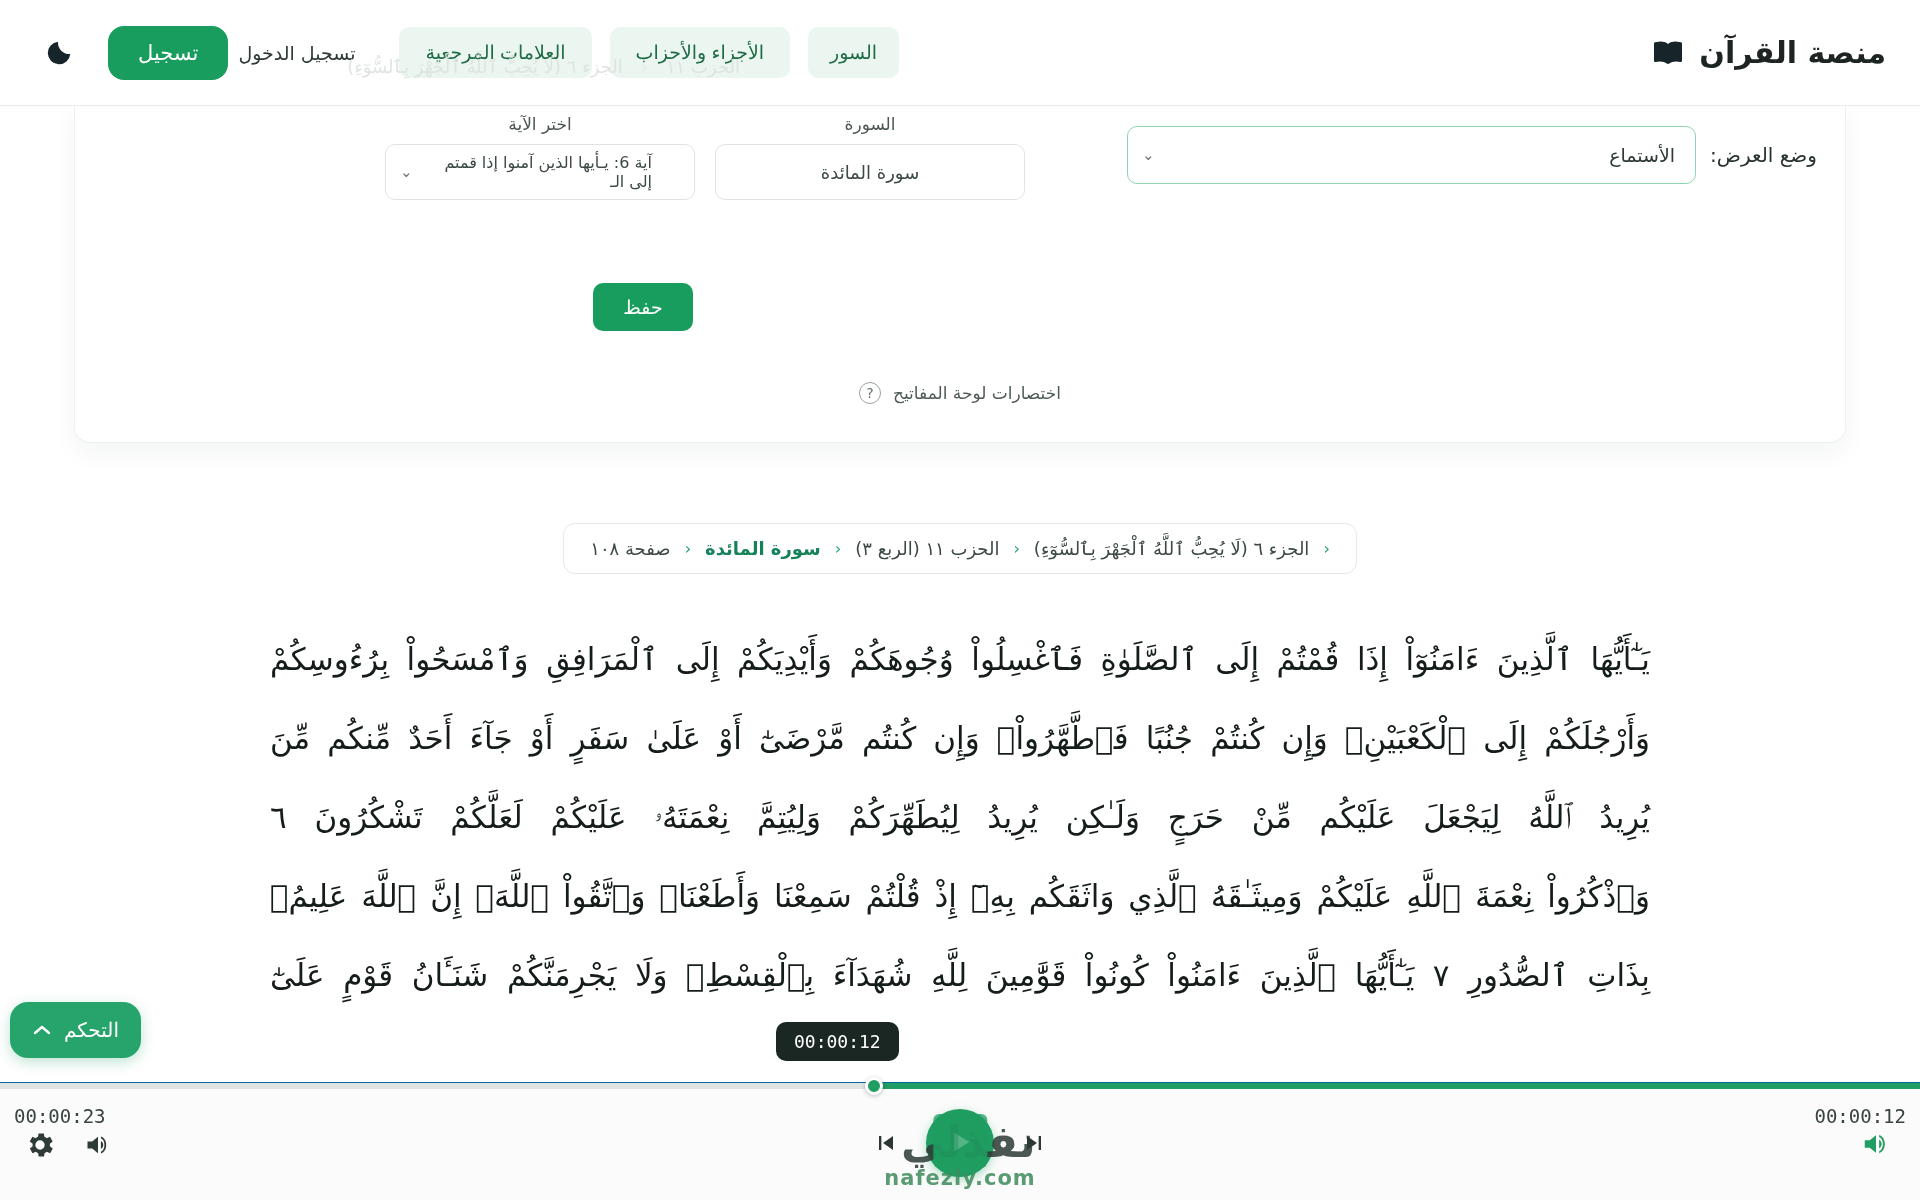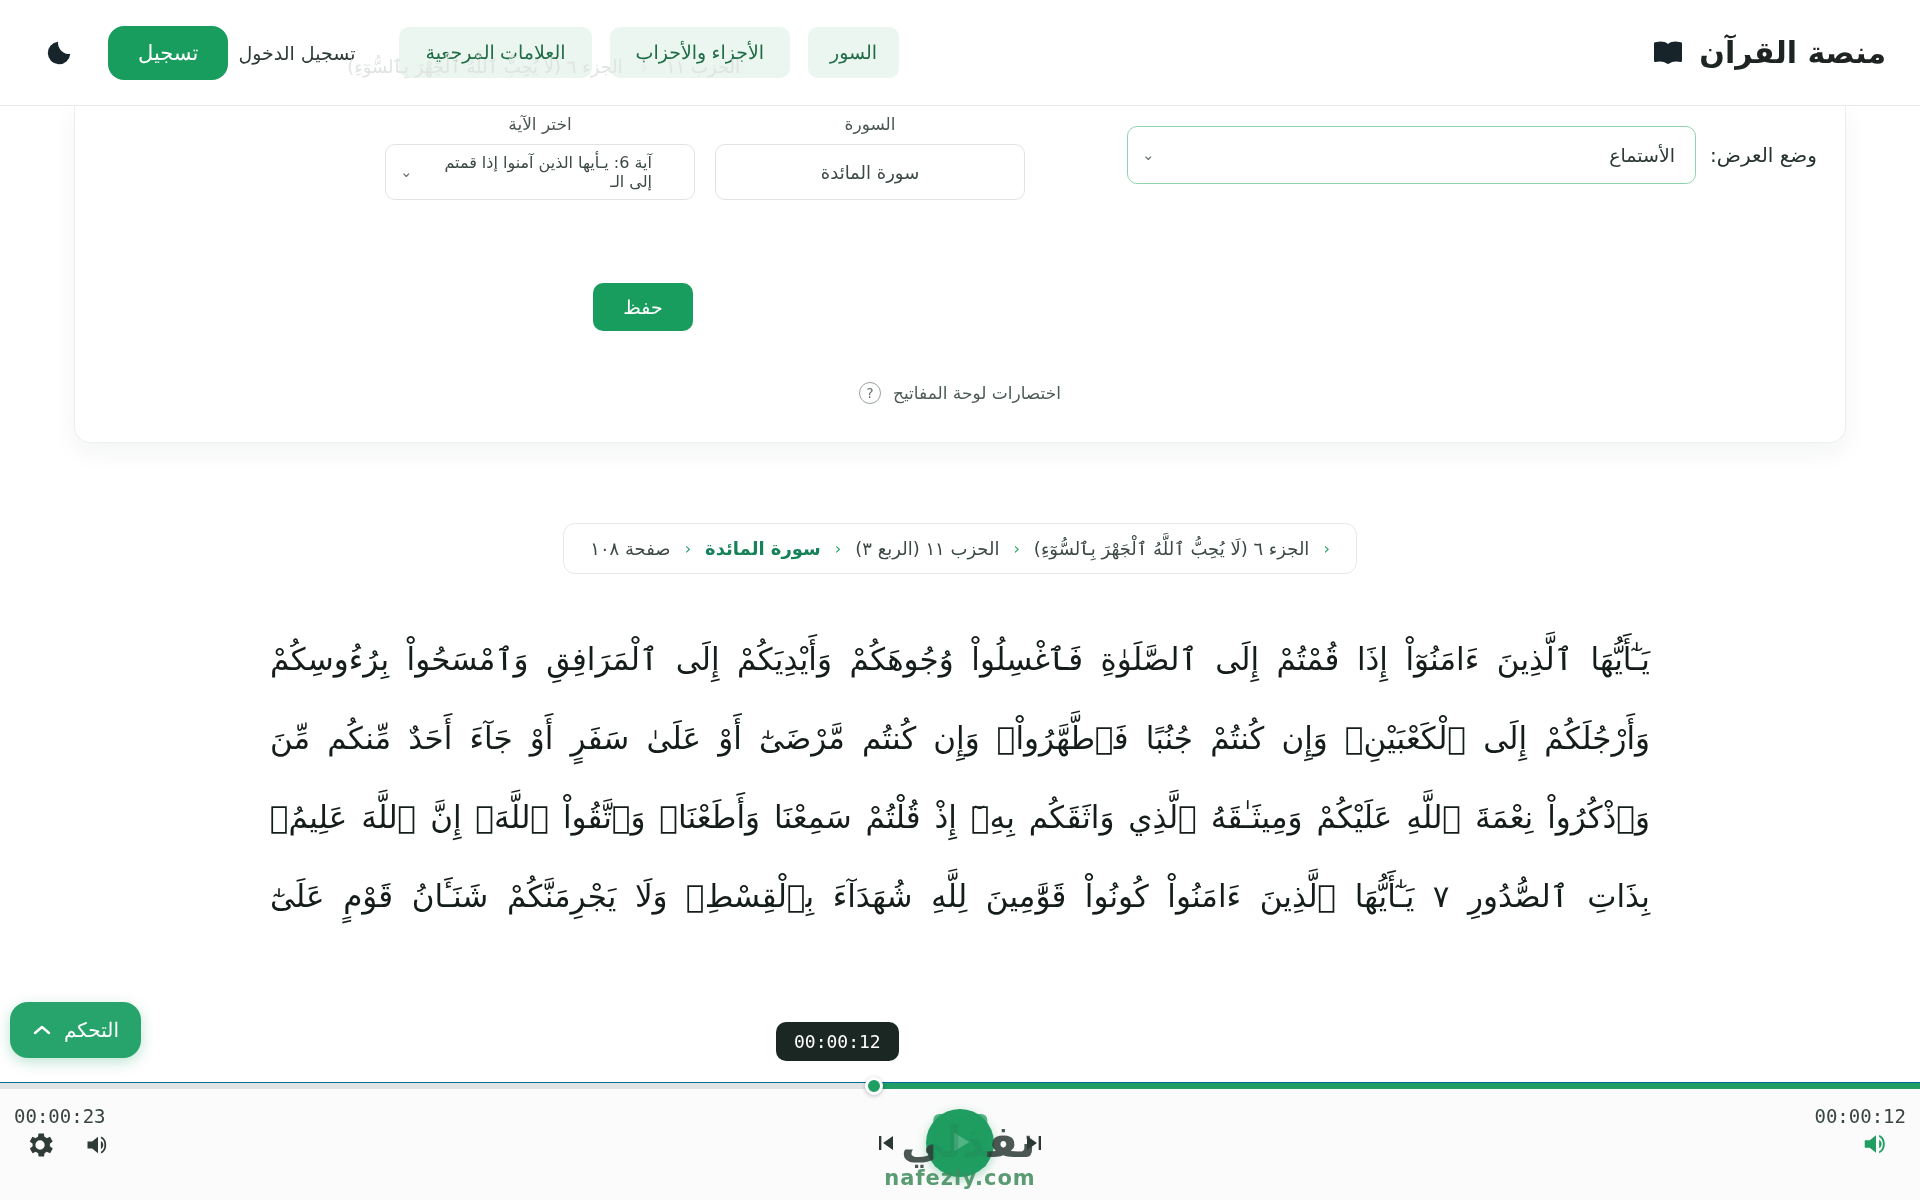--- a/index.html
+++ b/index.html
@@ -326,20 +326,21 @@
     <span class="chev">‹</span>
     <span class="itm strong">سورة المائدة</span>
     <span class="chev">‹</span>
     <span class="itm">صفحة ١٠٨</span>
   </div>
 </div>
 
 <div class="quran">
   <div class="line">يَـٰٓأَيُّهَا ٱلَّذِينَ ءَامَنُوٓاْ إِذَا قُمْتُمْ إِلَى ٱلصَّلَوٰةِ فَٱغْسِلُواْ وُجُوهَكُمْ وَأَيْدِيَكُمْ إِلَى ٱلْمَرَافِقِ وَٱمْسَحُواْ بِرُءُوسِكُمْ</div>
   <div class="line">وَأَرْجُلَكُمْ إِلَى ٱلْكَعْبَيْنِۚ وَإِن كُنتُمْ جُنُبًا فَٱطَّهَّرُواْۚ وَإِن كُنتُم مَّرْضَىٰٓ أَوْ عَلَىٰ سَفَرٍ أَوْ جَآءَ أَحَدٌ مِّنكُم مِّنَ</div>
+  <div class="line">يُرِيدُ ٱللَّهُ لِيَجْعَلَ عَلَيْكُم مِّنْ حَرَجٍ وَلَـٰكِن يُرِيدُ لِيُطَهِّرَكُمْ وَلِيُتِمَّ نِعْمَتَهُۥ عَلَيْكُمْ لَعَلَّكُمْ تَشْكُرُونَ ٦</div>
   <div class="line">وَٱذْكُرُواْ نِعْمَةَ ٱللَّهِ عَلَيْكُمْ وَمِيثَـٰقَهُ ٱلَّذِي وَاثَقَكُم بِهِۦٓ إِذْ قُلْتُمْ سَمِعْنَا وَأَطَعْنَاۖ وَٱتَّقُواْ ٱللَّهَۚ إِنَّ ٱللَّهَ عَلِيمُۢ</div>
   <div class="line">بِذَاتِ ٱلصُّدُورِ ٧ يَـٰٓأَيُّهَا ٱلَّذِينَ ءَامَنُواْ كُونُواْ قَوَّٰمِينَ لِلَّهِ شُهَدَآءَ بِٱلْقِسْطِۖ وَلَا يَجْرِمَنَّكُمْ شَنَـَٔانُ قَوْمٍ عَلَىٰٓ</div>
 </div>
 
 <div class="bottom-fade"></div>
 
 <button class="float-ctrl">
   <span>التحكم</span>
   <span>
     <svg width="20" height="14" viewBox="0 0 20 14" fill="none" stroke="currentColor" stroke-width="2.4" stroke-linecap="round" stroke-linejoin="round">

